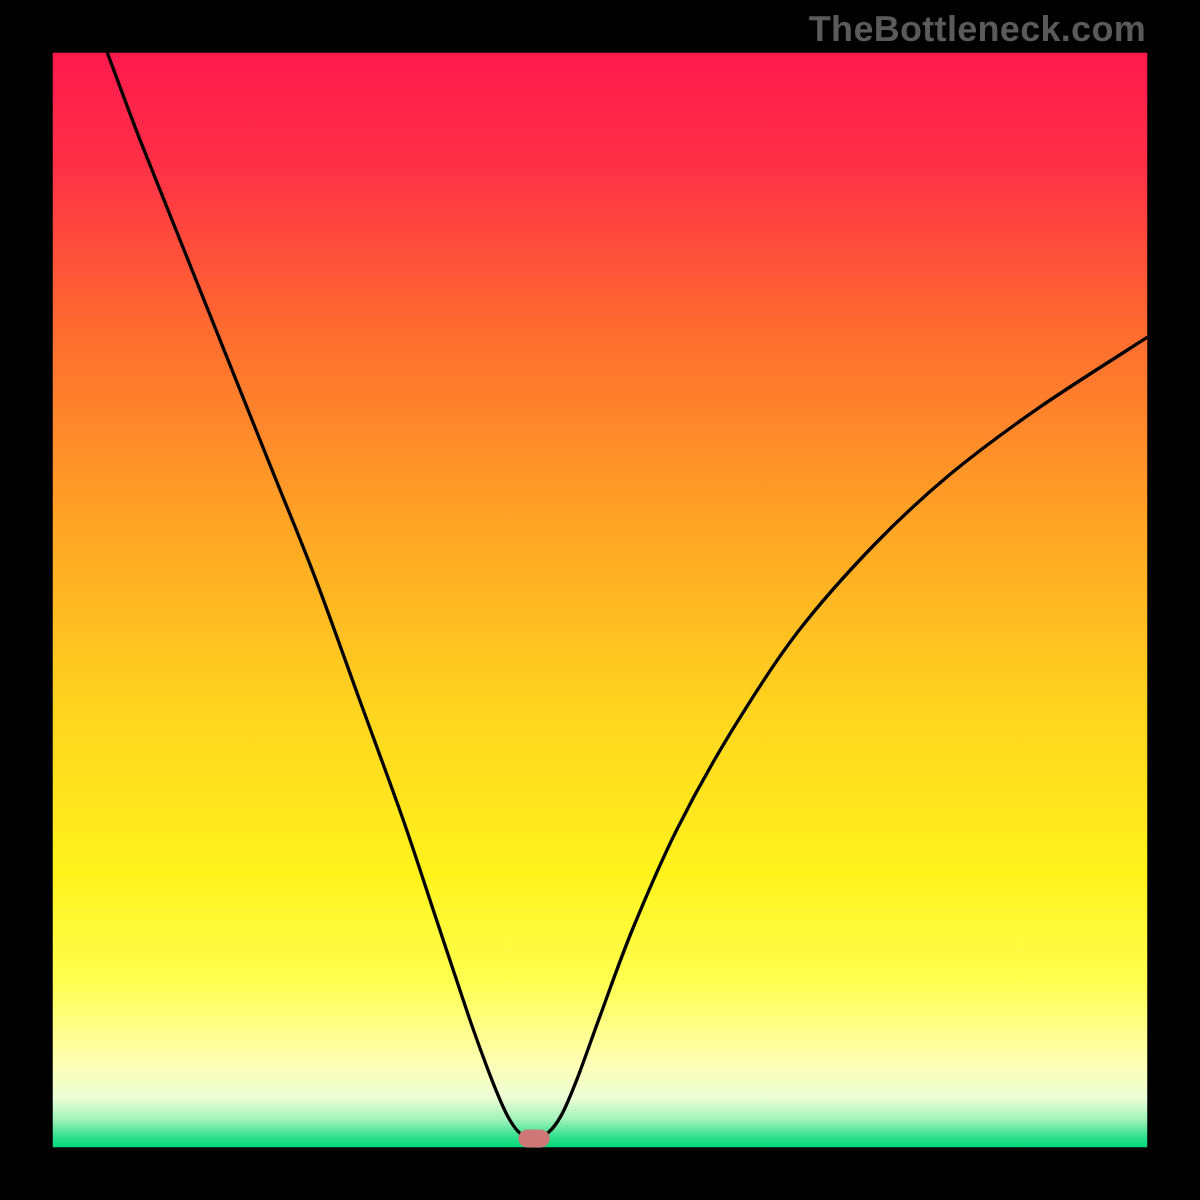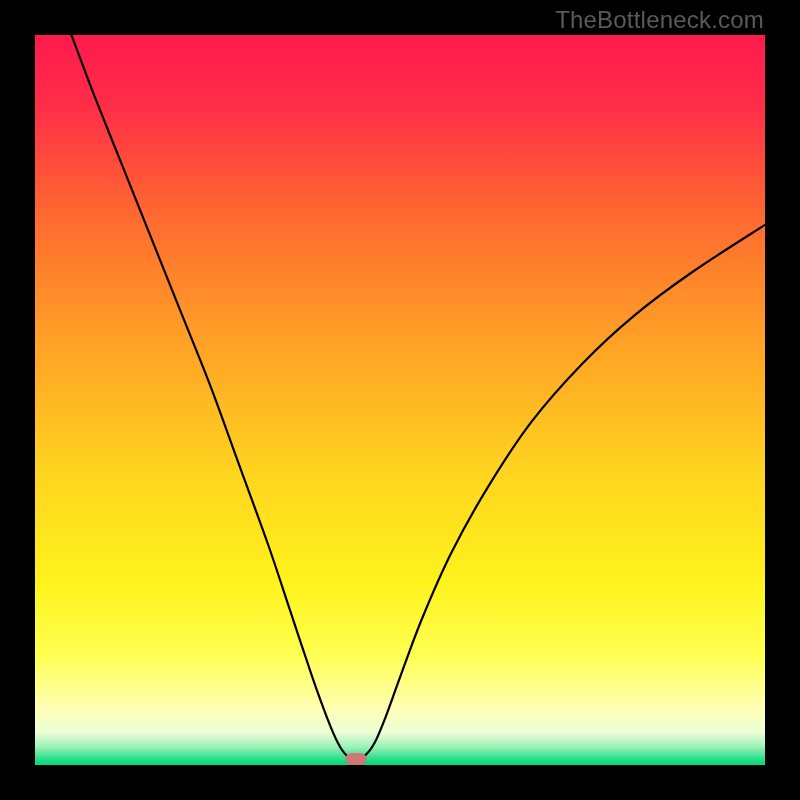--- a/index.html
+++ b/index.html
@@ -25,21 +25,21 @@
     top: 0;
     width: 730px;
     height: 730px;
   }
   .watermark {
     position: absolute;
     top: 6px;
     right: 36px;
     color: #5a5a5a;
     font-size: 24px;
-    font-weight: 400;
+    font-weight: 700;
     letter-spacing: 0.2px;
     text-align: right;
   }
   .marker {
     position: absolute;
     width: 21px;
     height: 12px;
     background: #cf7777;
     border-radius: 6px;
     transform: translate(-50%, -50%);

